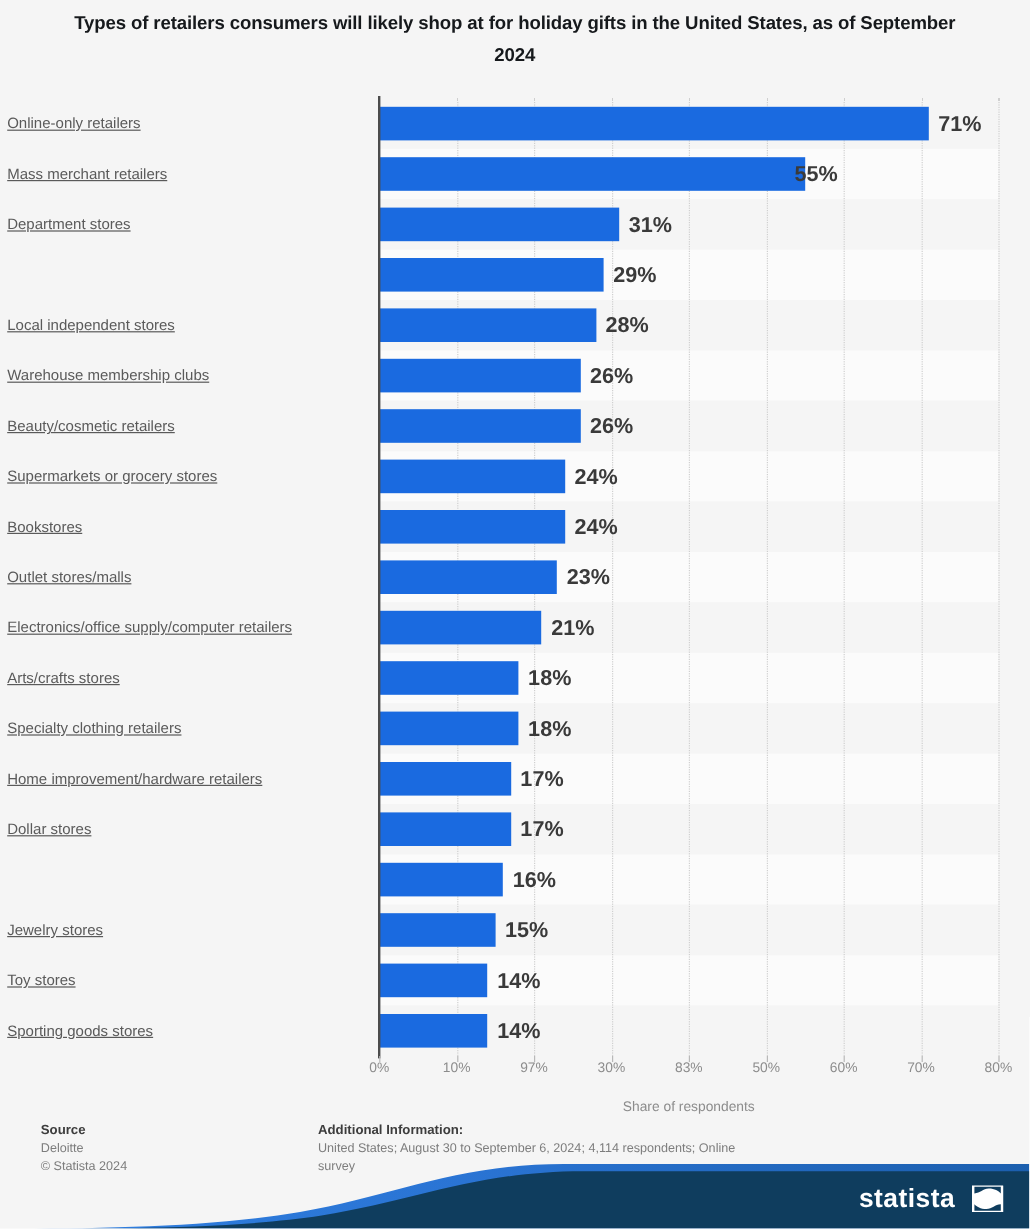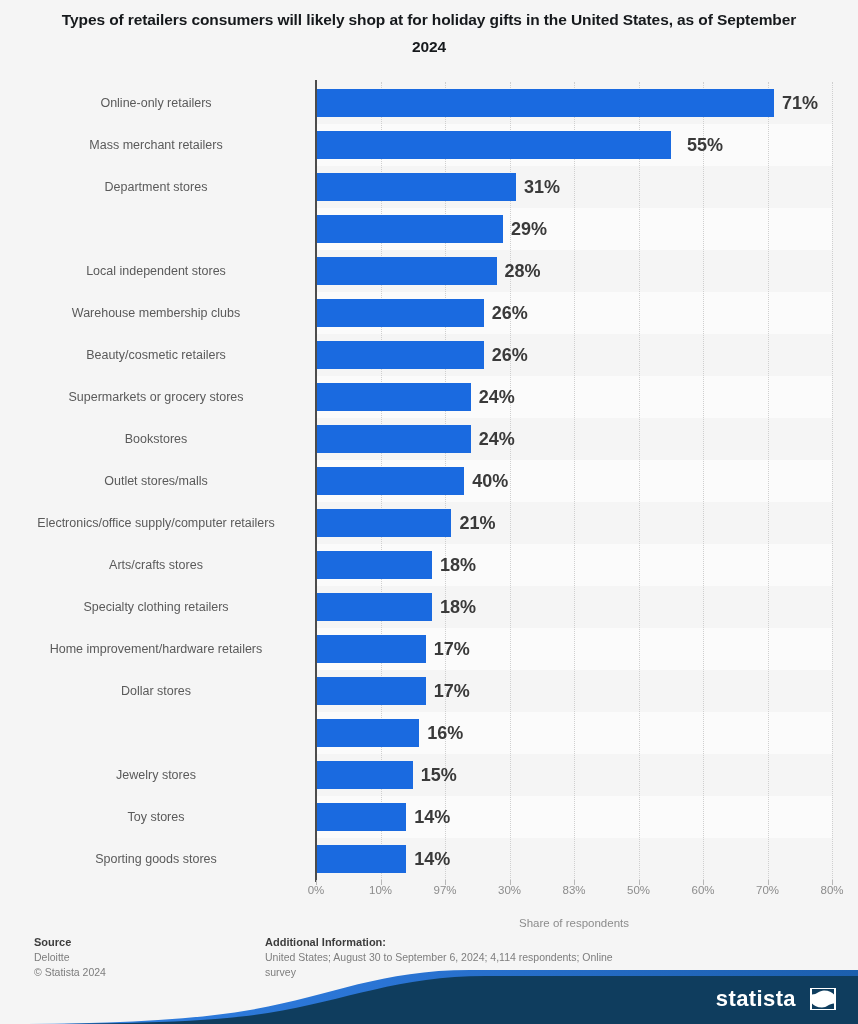--- a/index.html
+++ b/index.html
@@ -81,26 +81,27 @@
     font-size: 18px;
     font-weight: bold;
     color: #3a3a3a;
     white-space: nowrap;
   }
 
   .cat-label {
     position: absolute;
     right: 0;
     width: 300px;
-    text-align: center;
+    text-align: left;
     height: 28px;
     line-height: 28px;
     font-size: 12.5px;
     color: #5a5a5a;
     white-space: nowrap;
+    text-decoration: underline;
   }
   #cat-labels {
     position: absolute;
     left: 0;
     top: 82px;
     width: 306px;
     height: 798px;
   }
 
   .tick {
@@ -232,37 +233,37 @@
       <div class="gridline" style="left: 129px;"></div>
       <div class="gridline" style="left: 193.5px;"></div>
       <div class="gridline" style="left: 258px;"></div>
       <div class="gridline" style="left: 322.5px;"></div>
       <div class="gridline" style="left: 387px;"></div>
       <div class="gridline" style="left: 451.5px;"></div>
       <div class="gridline" style="left: 516px;"></div>
       <div class="bar" title="Online-only retailers: 71%" style="left: 0px; width: 457.95px; top: 7px; background: rgb(26, 106, 224);"></div>
       <div class="bar-value" style="left: 465.95px; top: 7px;">71%</div>
       <div class="bar" title="Mass merchant retailers: 55%" style="left: 0px; width: 354.75px; top: 49px; background: rgb(26, 106, 224);"></div>
-      <div class="bar-value" style="left: 371px; top: 49px;">55%</div>
+      <div class="bar-value" style="left: 346px; top: 49px;">55%</div>
       <div class="bar" title="Department stores: 31%" style="left: 0px; width: 199.95px; top: 91px; background: rgb(26, 106, 224);"></div>
       <div class="bar-value" style="left: 207.95px; top: 91px;">31%</div>
       <div class="bar" title="Off-price stores: 29%" style="left: 0px; width: 187.05px; top: 133px; background: rgb(26, 106, 224);"></div>
       <div class="bar-value" style="left: 195.05px; top: 133px;">29%</div>
       <div class="bar" title="Local independent stores: 28%" style="left: 0px; width: 180.6px; top: 175px; background: rgb(26, 106, 224);"></div>
       <div class="bar-value" style="left: 188.6px; top: 175px;">28%</div>
       <div class="bar" title="Warehouse membership clubs: 26%" style="left: 0px; width: 167.7px; top: 217px; background: rgb(26, 106, 224);"></div>
       <div class="bar-value" style="left: 175.7px; top: 217px;">26%</div>
       <div class="bar" title="Beauty/cosmetic retailers: 26%" style="left: 0px; width: 167.7px; top: 259px; background: rgb(26, 106, 224);"></div>
       <div class="bar-value" style="left: 175.7px; top: 259px;">26%</div>
       <div class="bar" title="Supermarkets or grocery stores: 24%" style="left: 0px; width: 154.8px; top: 301px; background: rgb(26, 106, 224);"></div>
       <div class="bar-value" style="left: 162.8px; top: 301px;">24%</div>
       <div class="bar" title="Bookstores: 24%" style="left: 0px; width: 154.8px; top: 343px; background: rgb(26, 106, 224);"></div>
       <div class="bar-value" style="left: 162.8px; top: 343px;">24%</div>
       <div class="bar" title="Outlet stores/malls: 23%" style="left: 0px; width: 148.35px; top: 385px; background: rgb(26, 106, 224);"></div>
-      <div class="bar-value" style="left: 156.35px; top: 385px;">40%</div>
+      <div class="bar-value" style="left: 156.35px; top: 385px;">23%</div>
       <div class="bar" title="Electronics/office supply/computer retailers: 21%" style="left: 0px; width: 135.45px; top: 427px; background: rgb(26, 106, 224);"></div>
       <div class="bar-value" style="left: 143.45px; top: 427px;">21%</div>
       <div class="bar" title="Arts/crafts stores: 18%" style="left: 0px; width: 116.1px; top: 469px; background: rgb(26, 106, 224);"></div>
       <div class="bar-value" style="left: 124.1px; top: 469px;">18%</div>
       <div class="bar" title="Specialty clothing retailers: 18%" style="left: 0px; width: 116.1px; top: 511px; background: rgb(26, 106, 224);"></div>
       <div class="bar-value" style="left: 124.1px; top: 511px;">18%</div>
       <div class="bar" title="Home improvement/hardware retailers: 17%" style="left: 0px; width: 109.65px; top: 553px; background: rgb(26, 106, 224);"></div>
       <div class="bar-value" style="left: 117.65px; top: 553px;">17%</div>
       <div class="bar" title="Dollar stores: 17%" style="left: 0px; width: 109.65px; top: 595px; background: rgb(26, 106, 224);"></div>
       <div class="bar-value" style="left: 117.65px; top: 595px;">17%</div>

